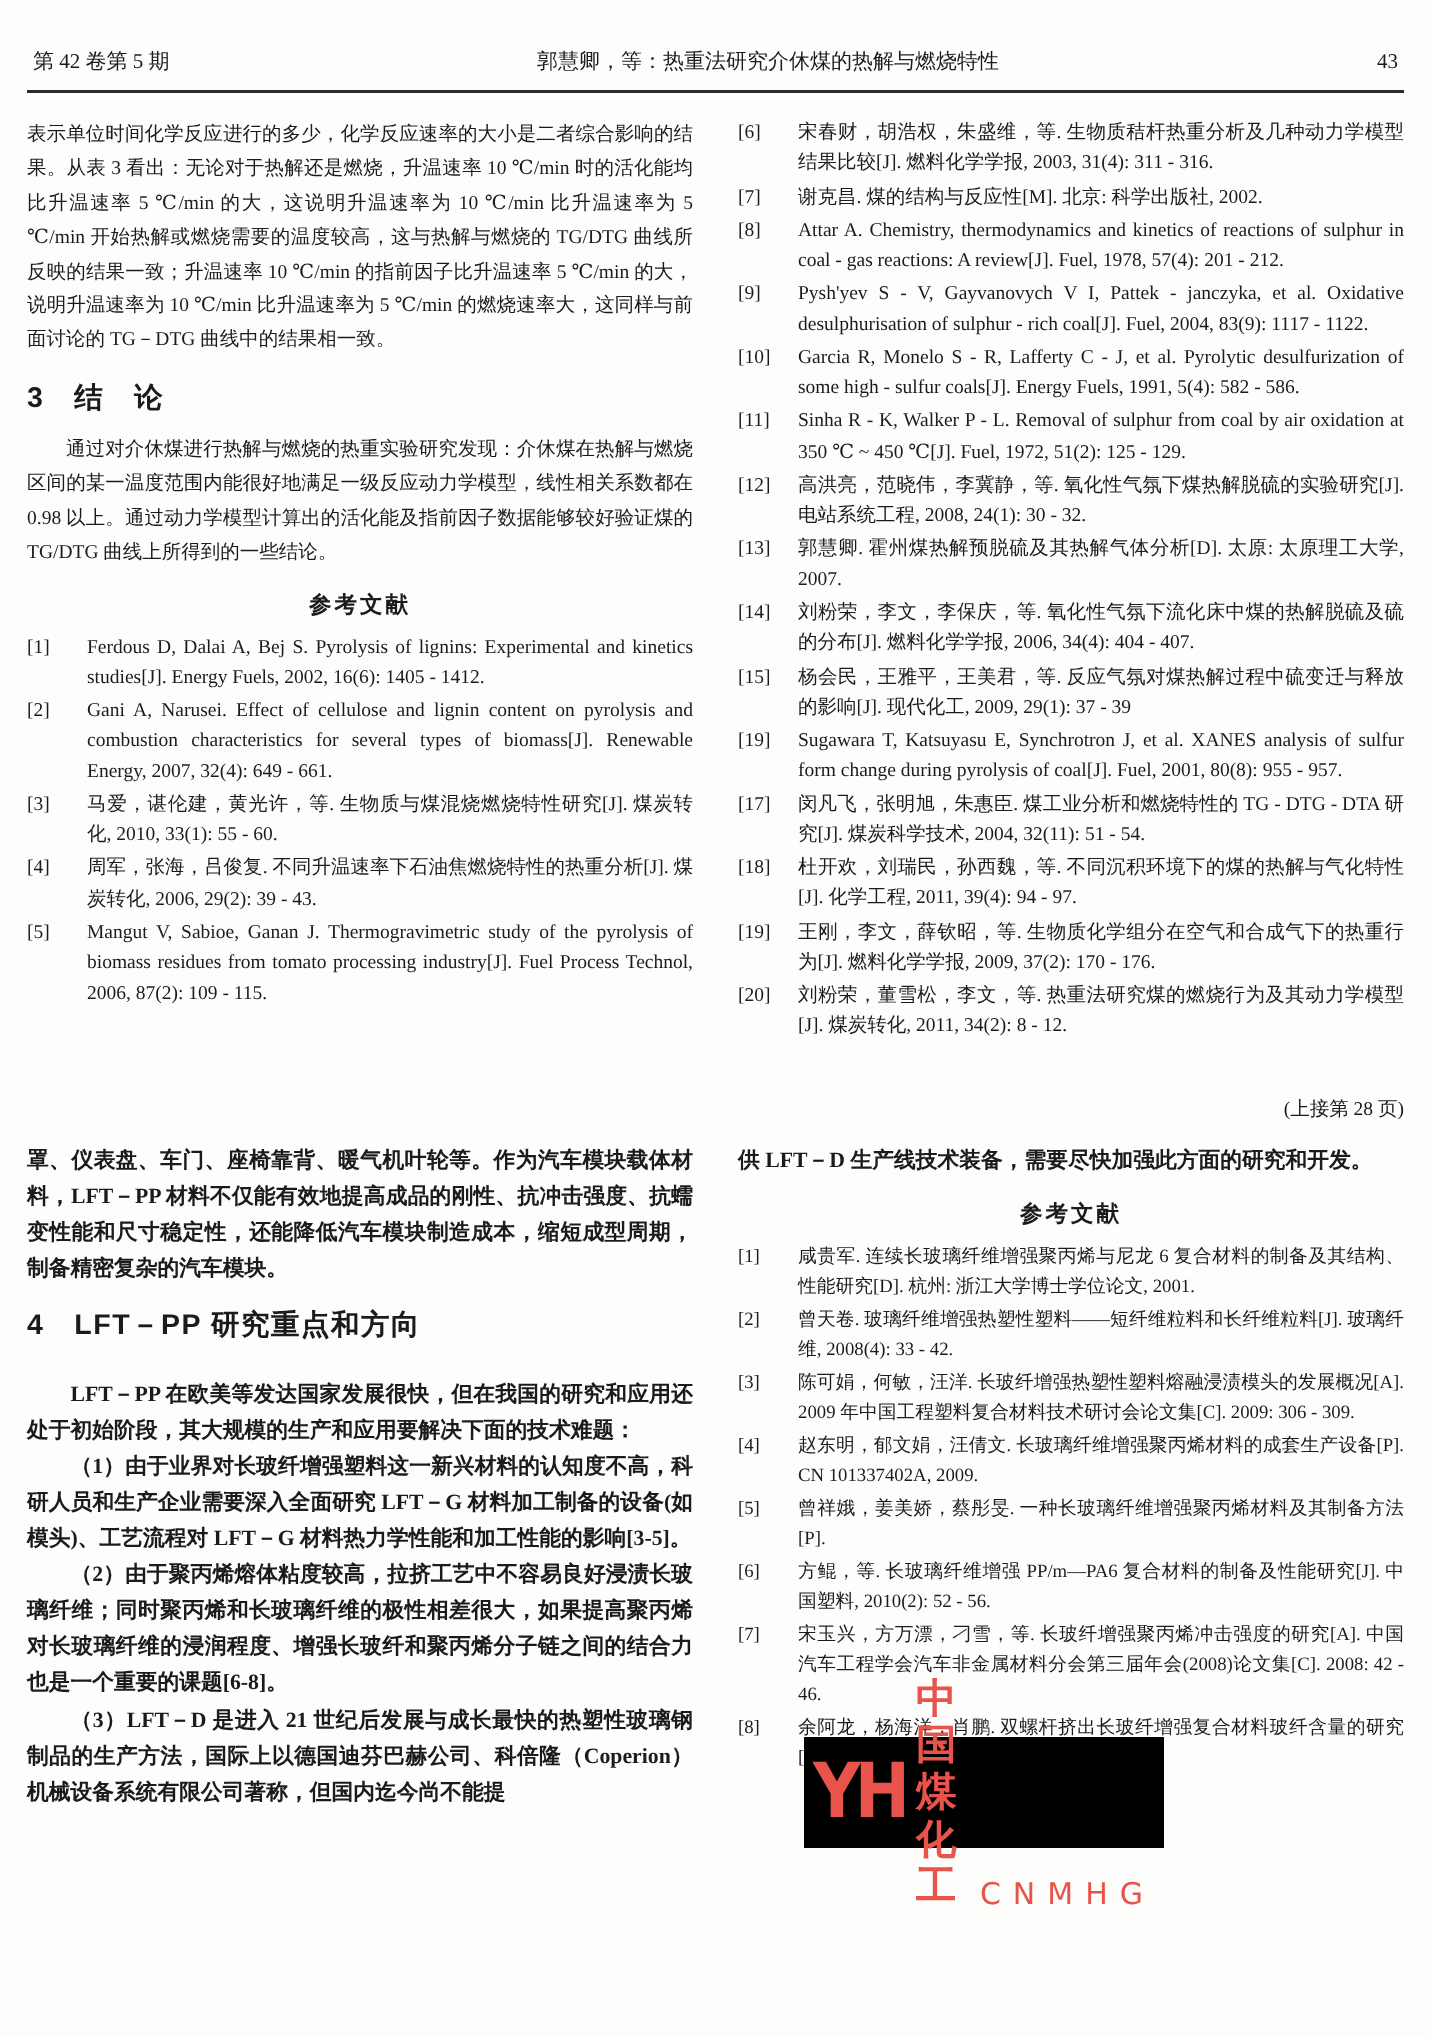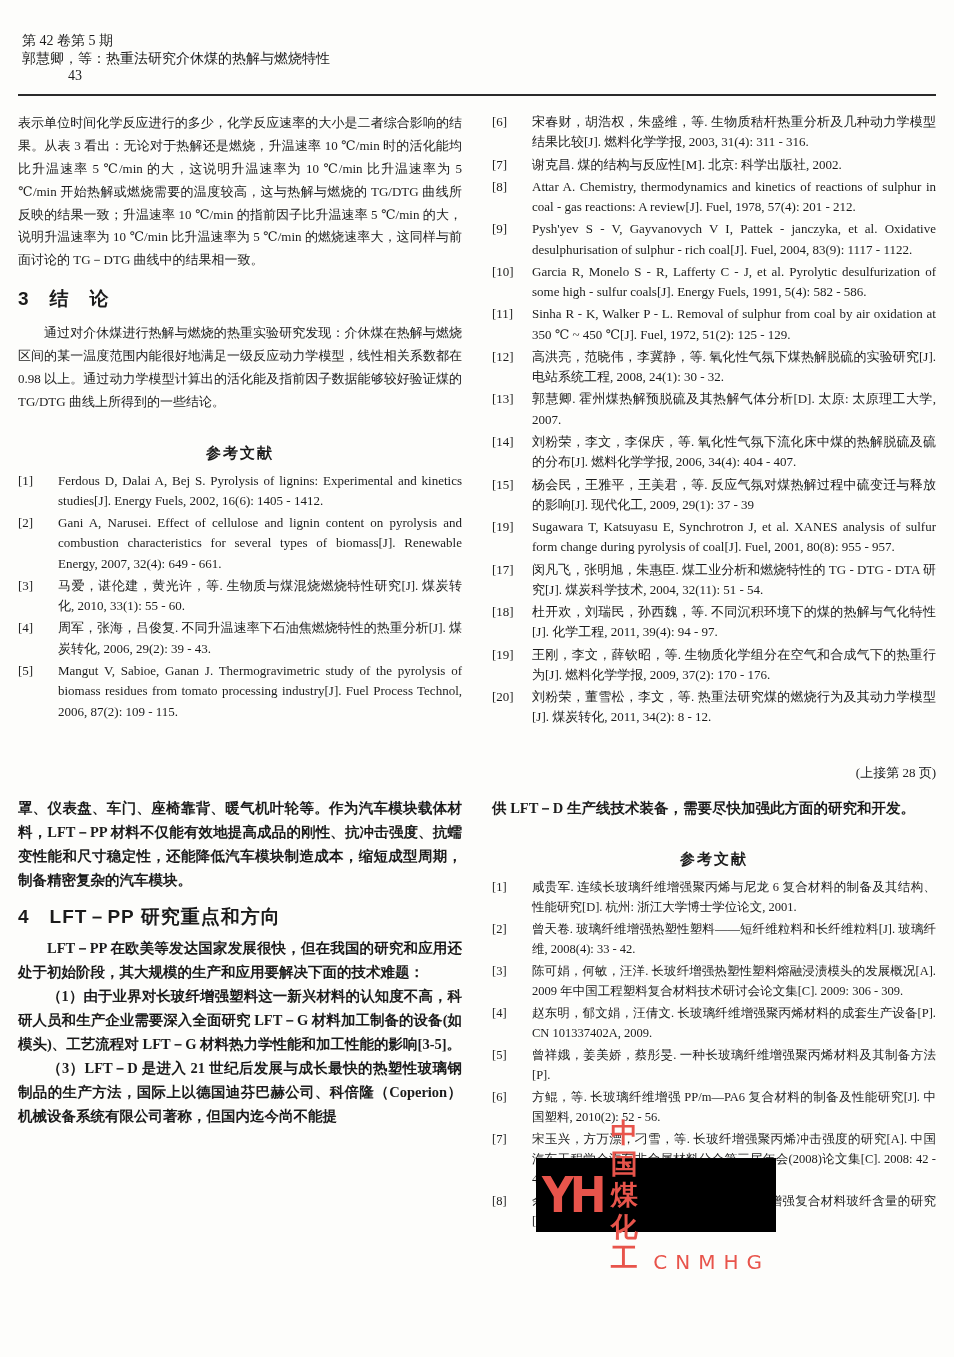--- a/index.html
+++ b/index.html
@@ -9,21 +9,21 @@
     width:954px; height:1357px;
     margin:0 auto;
     background:#fdfdfb;
     color:#1b1b1b;
     font-family:"Liberation Serif","DejaVu Serif",serif;
     padding:26px 18px 0 18px;
     overflow:hidden;
   }
   .page-header {
     display:flex; justify-content:space-between; align-items:baseline;
-    font-size:14px; padding:6px 4px 8px 4px;flex-direction:column;
+    font-size:14px; padding:6px 4px 8px 4px;
   }
   .page-header .hc { text-align:center; flex:1; }
   .page-header .hl { min-width:130px; text-align:left; }
   .page-header .hr { min-width:60px; text-align:right; }
   .header-rule { border-top:2px solid #2b2b2b; margin:2px 0 16px 0; }
 
   .columns { display:flex; gap:30px; }
   .col { flex:1; min-width:0; }
 
   .body { font-size:13px; line-height:1.76; text-align:justify; }
@@ -31,32 +31,32 @@
   .body + .body { margin-top:0; }
 
   .section-heading {
     font-family:"Liberation Sans","DejaVu Sans",sans-serif;
     font-size:19px; font-weight:bold;
     margin:14px 0 10px 0; letter-spacing:1px;
   }
   .refs-heading {
     font-family:Liberation Serif, serif;
     font-size:15px; font-weight:bold; text-align:center;
-    margin:30px 0 8px 0; letter-spacing:2px;
+    margin:14px 0 8px 0; letter-spacing:2px;
   }
 
   .refs { font-size:13px; line-height:1.56; }
   .ref { display:flex; text-align:justify; margin-bottom:2px; }
   .ref-label { flex:0 0 40px; }
   .ref-text { flex:1; }
 
   .bottom-block { margin-top:34px; }
   .continued-note { font-size:13px; margin:0 0 14px 2px;text-align:right; }
   .bottom-block .body { font-size:14.5px; line-height:1.66;font-weight:bold; }
-  .bottom-block .section-heading { font-size:19px; margin:12px 0 6px 0; }
+  .bottom-block .section-heading { font-size:19px; margin:12px 0 22px 0; }
   .bottom-block .refs { font-size:12.5px; line-height:1.6; }
 
   .watermark {
     position:absolute; left:536px; top:1158px;
     width:240px; height:74px;
     background:#000000;
     display:flex; align-items:center; gap:8px;
     padding:4px 6px;
   }
   .wm-logo {
@@ -187,20 +187,21 @@
 
   <div class="bottom-block">
     <div class="continued-note">(上接第 28 页)</div>
 
     <section class="columns">
       <div class="col">
         <p class="body">罩、仪表盘、车门、座椅靠背、暖气机叶轮等。作为汽车模块载体材料，LFT－PP 材料不仅能有效地提高成品的刚性、抗冲击强度、抗蠕变性能和尺寸稳定性，还能降低汽车模块制造成本，缩短成型周期，制备精密复杂的汽车模块。</p>
         <h2 class="section-heading">4　LFT－PP 研究重点和方向</h2>
         <p class="body indent">LFT－PP 在欧美等发达国家发展很快，但在我国的研究和应用还处于初始阶段，其大规模的生产和应用要解决下面的技术难题：</p>
         <p class="body indent">（1）由于业界对长玻纤增强塑料这一新兴材料的认知度不高，科研人员和生产企业需要深入全面研究 LFT－G 材料加工制备的设备(如模头)、工艺流程对 LFT－G 材料热力学性能和加工性能的影响[3-5]。</p>
+        <p class="body indent">（2）由于聚丙烯熔体粘度较高，拉挤工艺中不容易良好浸渍长玻璃纤维；同时聚丙烯和长玻璃纤维的极性相差很大，如果提高聚丙烯对长玻璃纤维的浸润程度、增强长玻纤和聚丙烯分子链之间的结合力也是一个重要的课题[6-8]。</p>
         <p class="body indent">（3）LFT－D 是进入 21 世纪后发展与成长最快的热塑性玻璃钢制品的生产方法，国际上以德国迪芬巴赫公司、科倍隆（Coperion）机械设备系统有限公司著称，但国内迄今尚不能提</p>
       </div>
 
       <div class="col">
         <p class="body">供 LFT－D 生产线技术装备，需要尽快加强此方面的研究和开发。</p>
         <h3 class="refs-heading">参考文献</h3>
         <div class="refs">
           <div class="ref">
               <span class="ref-label">[1]</span>
               <span class="ref-text">咸贵军. 连续长玻璃纤维增强聚丙烯与尼龙 6 复合材料的制备及其结构、性能研究[D]. 杭州: 浙江大学博士学位论文, 2001.</span>

